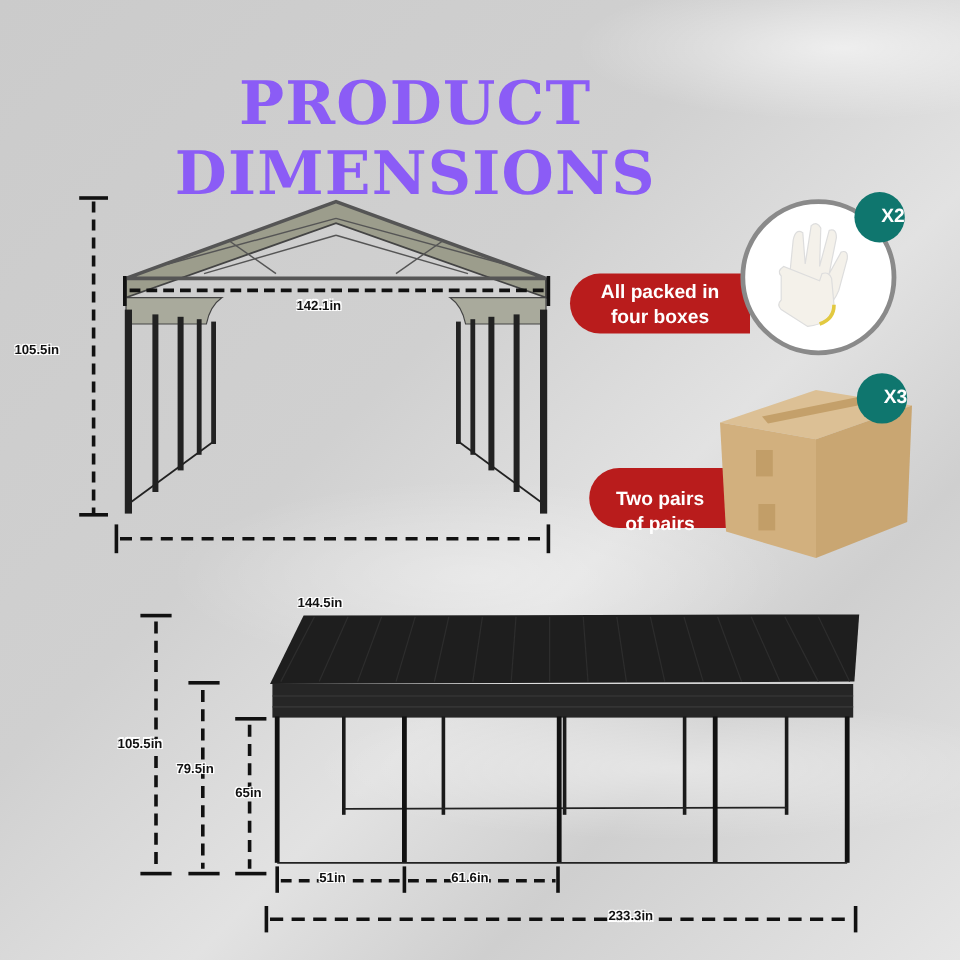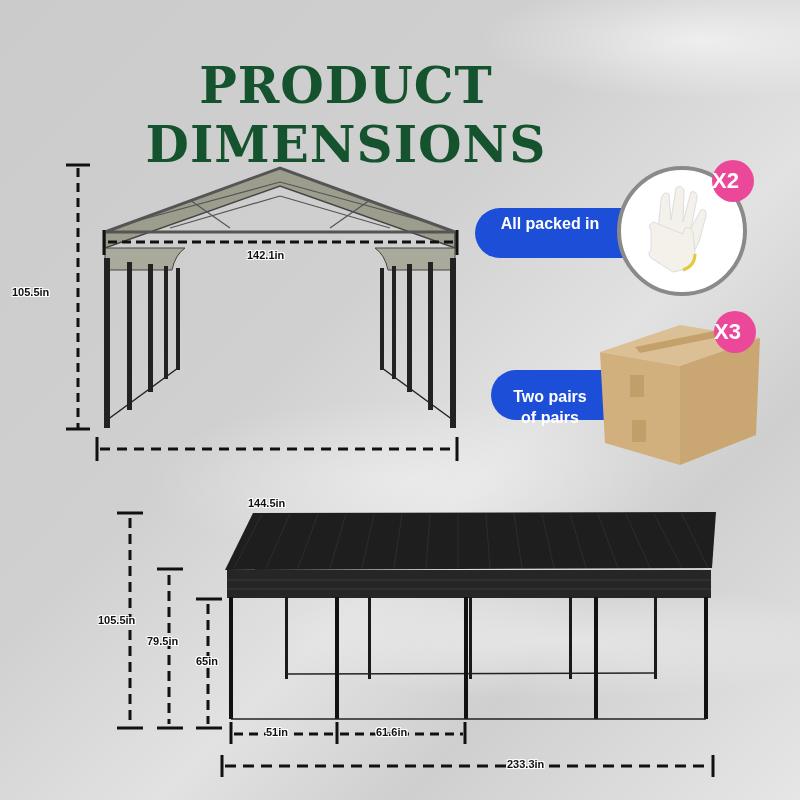--- a/index.html
+++ b/index.html
@@ -6,28 +6,28 @@
   body{width:800px;height:800px;position:relative;overflow:hidden;
     background:linear-gradient(135deg,#cbcbcb 0%,#d0d0d0 40%,#e2e2e2 60%,#cfcfcf 75%,#e6e6e6 100%);
     font-family:"Liberation Sans",sans-serif;}
   .sheen{position:absolute;left:0;top:0;width:800px;height:800px;pointer-events:none;
     background:
       radial-gradient(ellipse 220px 60px at 700px 40px,rgba(255,255,255,.6),transparent),
       radial-gradient(ellipse 300px 60px at 560px 640px,rgba(255,255,255,.45),transparent),
       radial-gradient(ellipse 260px 80px at 400px 480px,rgba(255,255,255,.35),transparent);}
   .title{position:absolute;left:0;top:56px;width:692px;text-align:center;
     font-family:"DejaVu Serif","Liberation Serif",serif;font-weight:bold;font-size:50px;
-    letter-spacing:1px;color:#14532d;}
+    letter-spacing:1px;color:#8b5cf6;}
   .dim-label{position:absolute;font-weight:bold;font-size:11px;color:#111;
     text-shadow:-1px -1px 0 #fff,1px -1px 0 #fff,-1px 1px 0 #fff,1px 1px 0 #fff,0 0 2px #fff;
     white-space:nowrap;}
-  .pill{position:absolute;background:#1d4ed8;color:#fff;font-weight:bold;font-size:16px;
-    line-height:21px;text-align:center;border-radius:28px 0 0 28px;}
-  .badge{position:absolute;width:42px;height:42px;border-radius:50%;background:#ec4899;
-    color:#fff;font-weight:bold;font-size:22px;line-height:42px;text-align:left;}
+  .pill{position:absolute;background:#b91c1c;color:#fff;font-weight:bold;font-size:16px;
+    line-height:21px;text-align:center;border-radius:28px 0 0 28px;margin-top:20px;}
+  .badge{position:absolute;width:42px;height:42px;border-radius:50%;background:#0f766e;
+    color:#fff;font-weight:bold;font-size:16px;line-height:42px;text-align:right;}
   .circle{position:absolute;border-radius:50%;background:#fff;border:4px solid #8a8a8a;}
   svg{position:absolute;left:0;top:0;}
 </style>
 </head>
 <body>
 
 <div class="sheen"></div>
 
 <div class="title">PRODUCT DIMENSIONS</div>
 
@@ -80,20 +80,21 @@
     <line x1="457" y1="437" x2="457" y2="461"></line>
   </g>
 </svg>
 
 <div class="dim-label" style="left:12px;top:286px;">105.5in</div>
 <div class="dim-label" style="left:247px;top:249px;">142.1in</div>
 <div class="dim-label" style="left:248px;top:458px;margin-top:39px;">144.5in</div>
 
 <div class="pill" style="left:475px;top:208px;width:150px;height:50px;padding-top:5px;box-sizing:border-box;">
   <div>All packed in</div>
+  <div>four boxes</div>
 </div>
 <div class="circle" style="left:617px;top:166px;width:122px;height:122px;">
   <svg width="122" height="122">
     <g fill="#f4f1ea" stroke="#ddd" stroke-width="1">
       <path d="M40,30 Q42,20 48,24 L50,50 L55,18 Q60,14 63,20 L62,52 L70,22 Q76,20 76,28 L70,58 L80,40 Q86,38 85,46 L78,72 Q70,92 50,90 Q38,86 36,70 Z"></path>
       <path d="M30,60 Q26,56 32,52 L62,64 L64,58 Q70,56 72,62 L74,84 Q72,100 52,102 L30,88 Q26,84 30,80 Z"></path>
     </g>
     <path d="M74,84 Q74,96 62,100" stroke="#e2c940" stroke-width="3" fill="none"></path>
   </svg>
 </div>

